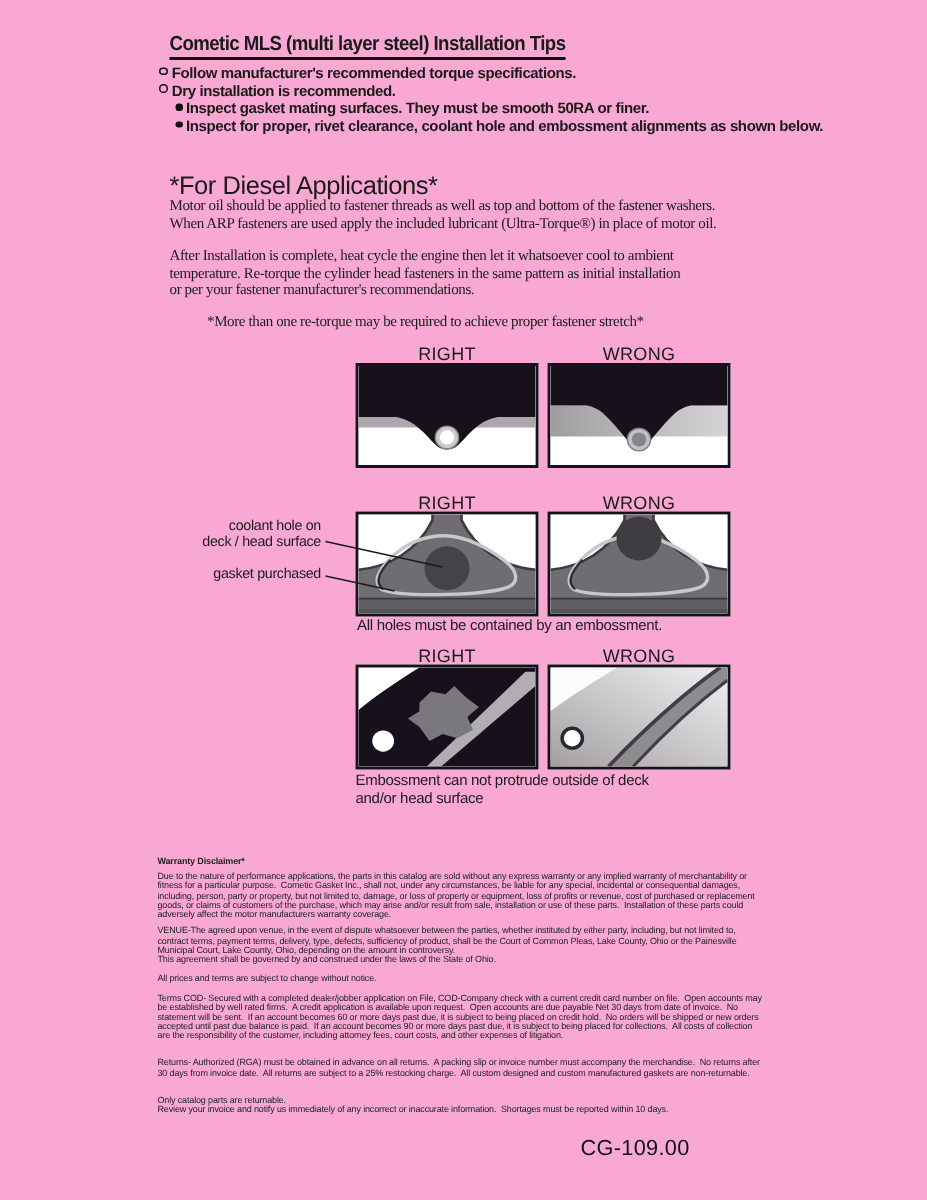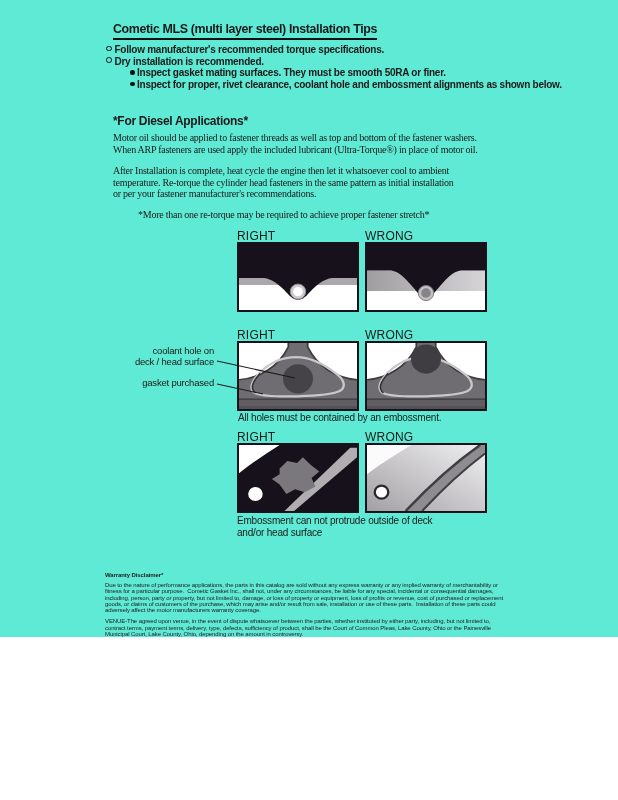--- a/index.html
+++ b/index.html
@@ -1,34 +1,34 @@
 <!DOCTYPE html>
 <html><head>
 <meta charset="utf-8">
 <style>
   html,body{margin:0;padding:0;background:#ffffff;}
   .page{
-    position:relative;width:618px;height:637px;background:#5eead4;overflow:hidden;
+    position:relative;width:618px;height:800px;background:#f9a8d4;overflow:hidden;
     font-family:"Liberation Sans", sans-serif;color:#1a1a1a;
   }
   .abs{position:absolute;}
   .doc-title{
     left:113px;top:21px;font-size:13.5px;font-weight:bold;letter-spacing:-0.4px;
     border-bottom:2px solid #111;padding-bottom:2px;white-space:nowrap;
     transform:scaleX(0.92);transform-origin:left top;
   }
   .bullets{left:106px;top:44px;font-size:10px;letter-spacing:-0.25px;line-height:11.6px;white-space:nowrap;font-weight:bold;}
   .bullet-row{display:flex;align-items:baseline;}
   .obullet{width:3.5px;height:3.5px;border:1px solid #111;border-radius:50%;display:inline-block;margin-right:3px;flex:0 0 auto;position:relative;top:-2px;}
   .fbullet{width:4.5px;height:4.5px;background:#111;border-radius:50%;display:inline-block;margin-right:2.5px;flex:0 0 auto;position:relative;top:-1.5px;}
-  .sub{margin-left:24px;}
-  .section-head{left:113px;top:114px;font-size:12px;font-weight:bold;letter-spacing:-0.3px;}
+  .sub{margin-left:11px;}
+  .section-head{left:113px;top:114px;font-size:17px;font-weight:normal;letter-spacing:-0.3px;}
   .body-para{left:113px;font-size:10px;letter-spacing:-0.25px;line-height:11.6px;white-space:pre-line;width:430px;font-family:Liberation Serif, serif;}
   .p1{top:132px;} .p2{top:165px;} .pnote{top:209px;margin-left:25px;}
-  .dg-label{font-size:12px;letter-spacing:0.2px;text-align:left;width:122px;}
+  .dg-label{font-size:12px;letter-spacing:0.2px;text-align:center;width:122px;}
   .panel{width:122px;height:70px;border:2px solid #17111c;box-sizing:border-box;background:#fff;}
   .panel svg{display:block;width:118px;height:66px;}
   .caption{font-size:10px;letter-spacing:-0.2px;line-height:11.5px;white-space:pre-line;}
   .side-label{font-size:9.5px;letter-spacing:-0.2px;line-height:10.5px;text-align:right;width:130px;}
   .legal{left:105px;top:572px;font-size:6px;letter-spacing:-0.1px;color:#222;}
   .legal-title{font-weight:bold;margin:0 0 4px 0;font-size:6px;}
   .fp{margin:0;line-height:6.3px;white-space:pre;}
   .mb5{margin-bottom:5px;} .mb6{margin-bottom:6px;} .mb7{margin-bottom:7px;} .mb12{margin-bottom:12px;}
   .footer-code{left:387px;top:758px;font-size:14.5px;letter-spacing:0.2px;color:#111;}
   .overlay{left:0;top:0;pointer-events:none;z-index:30;}

